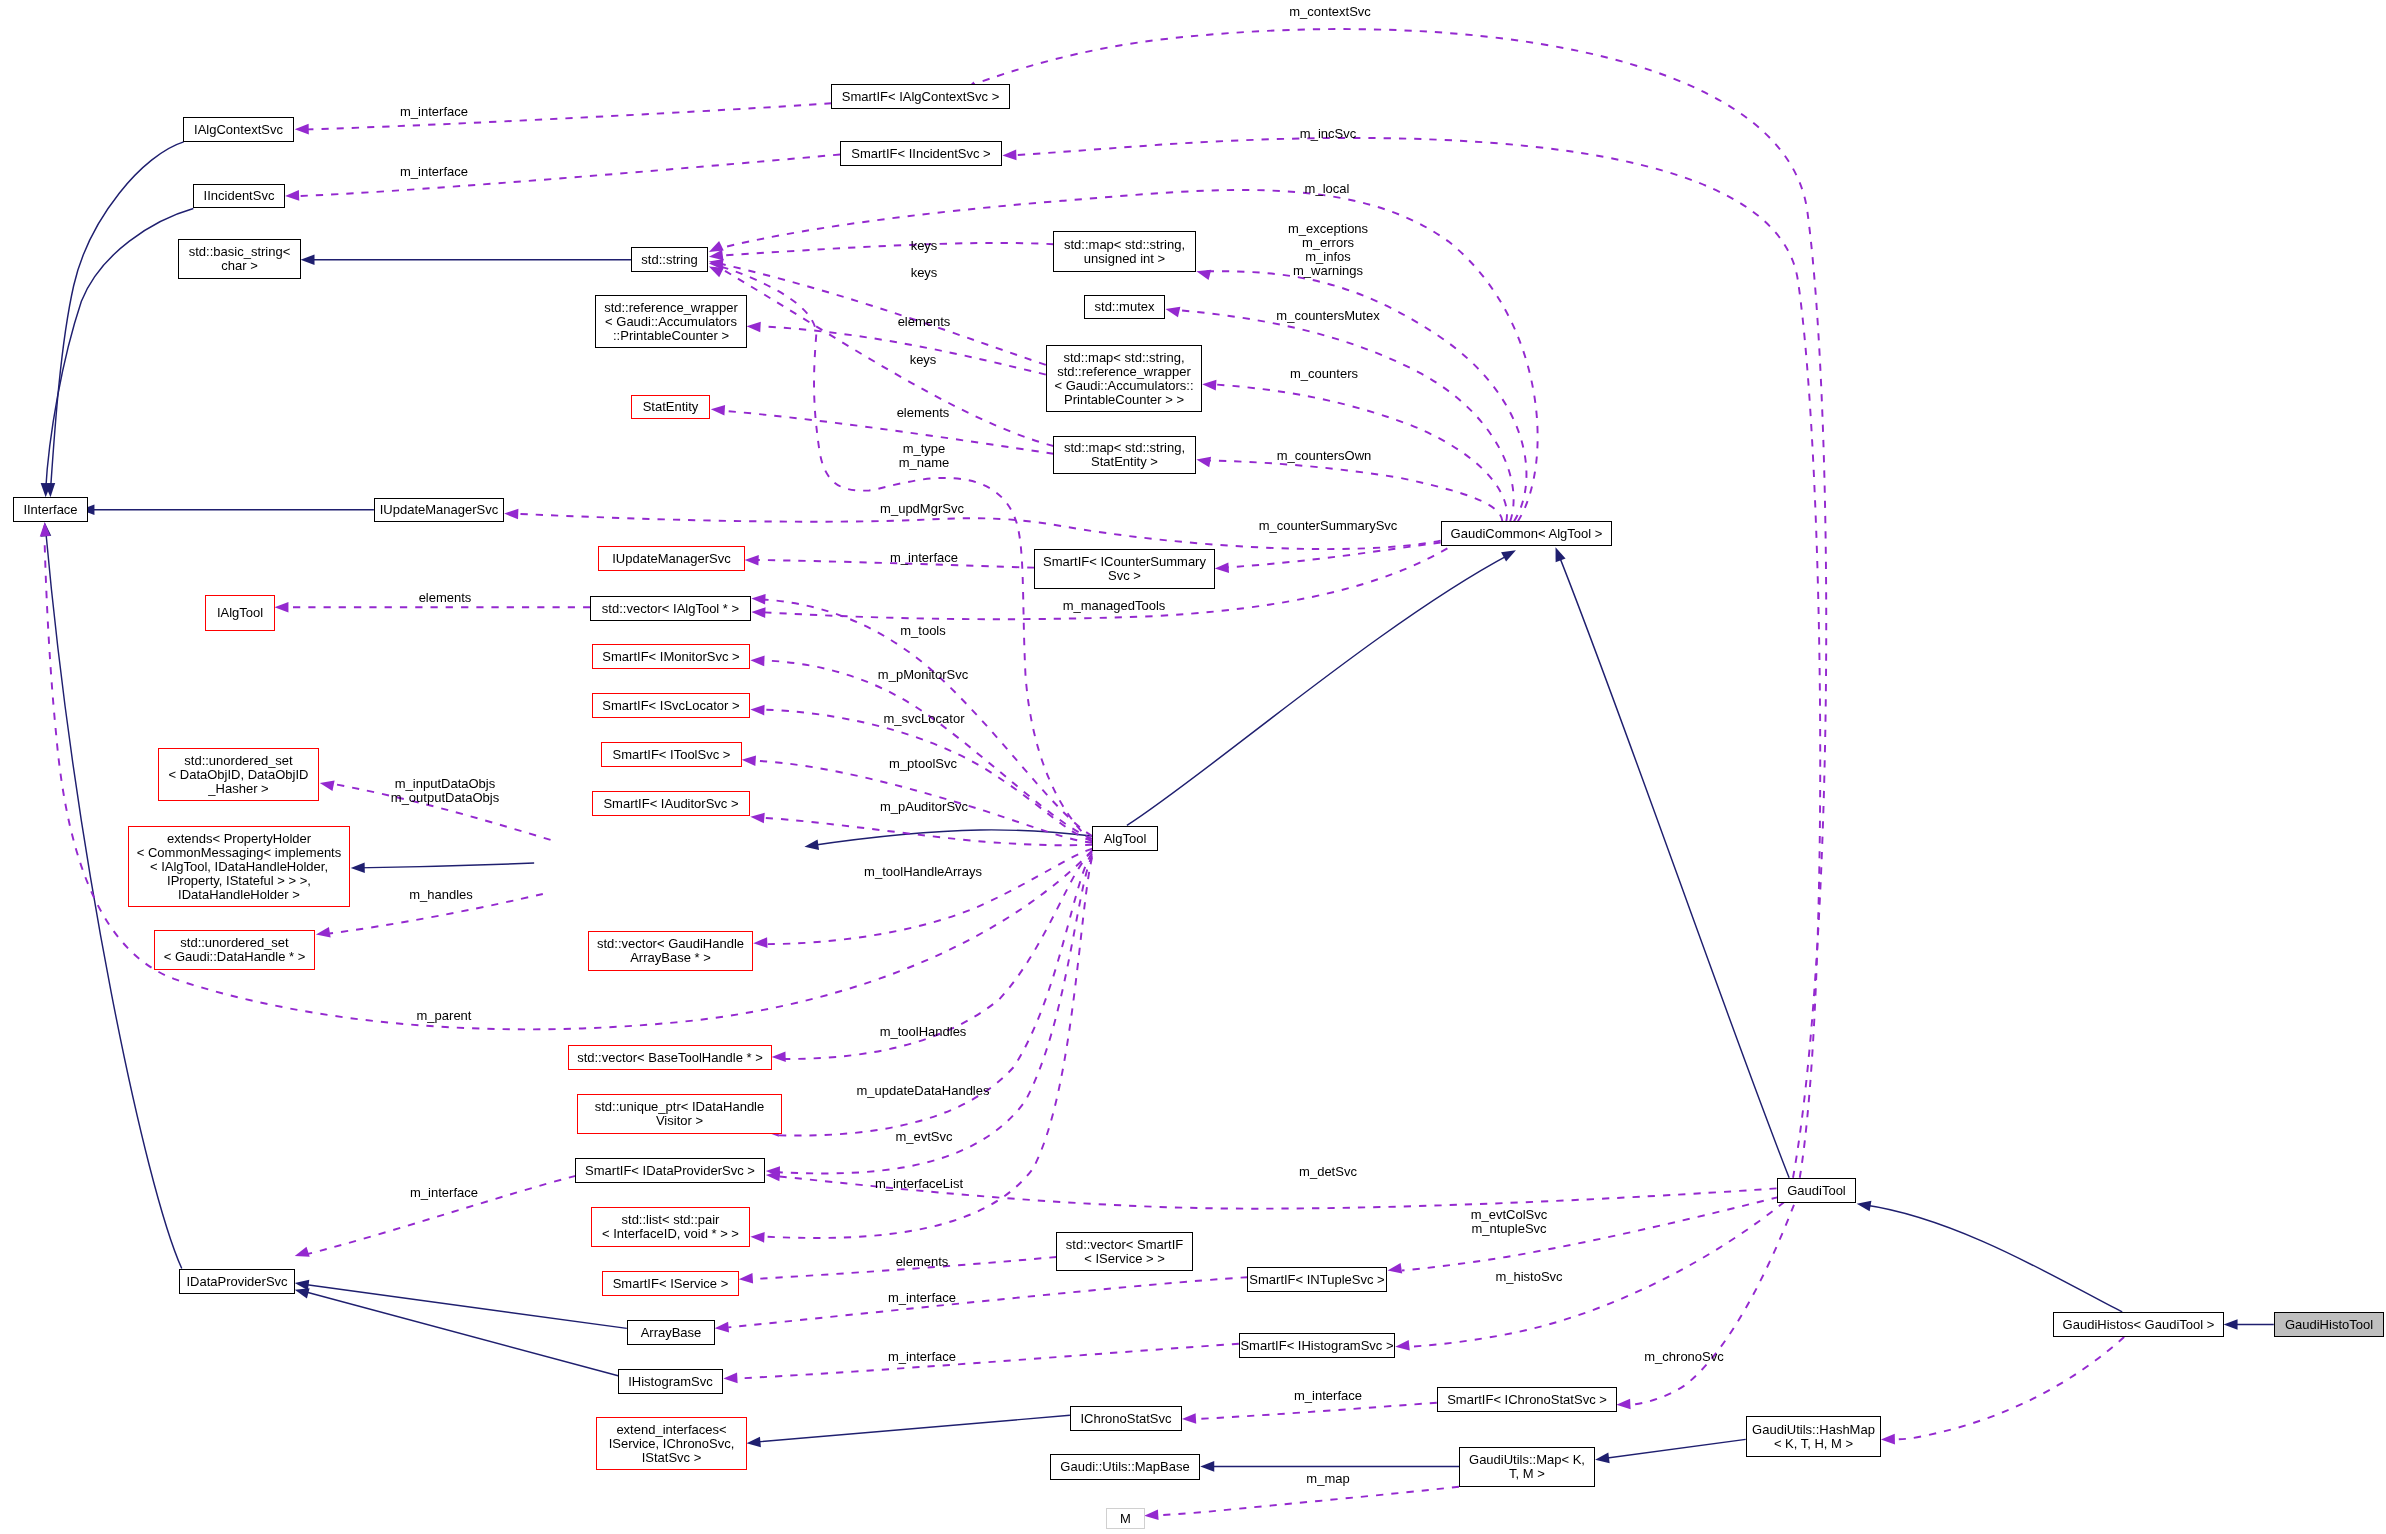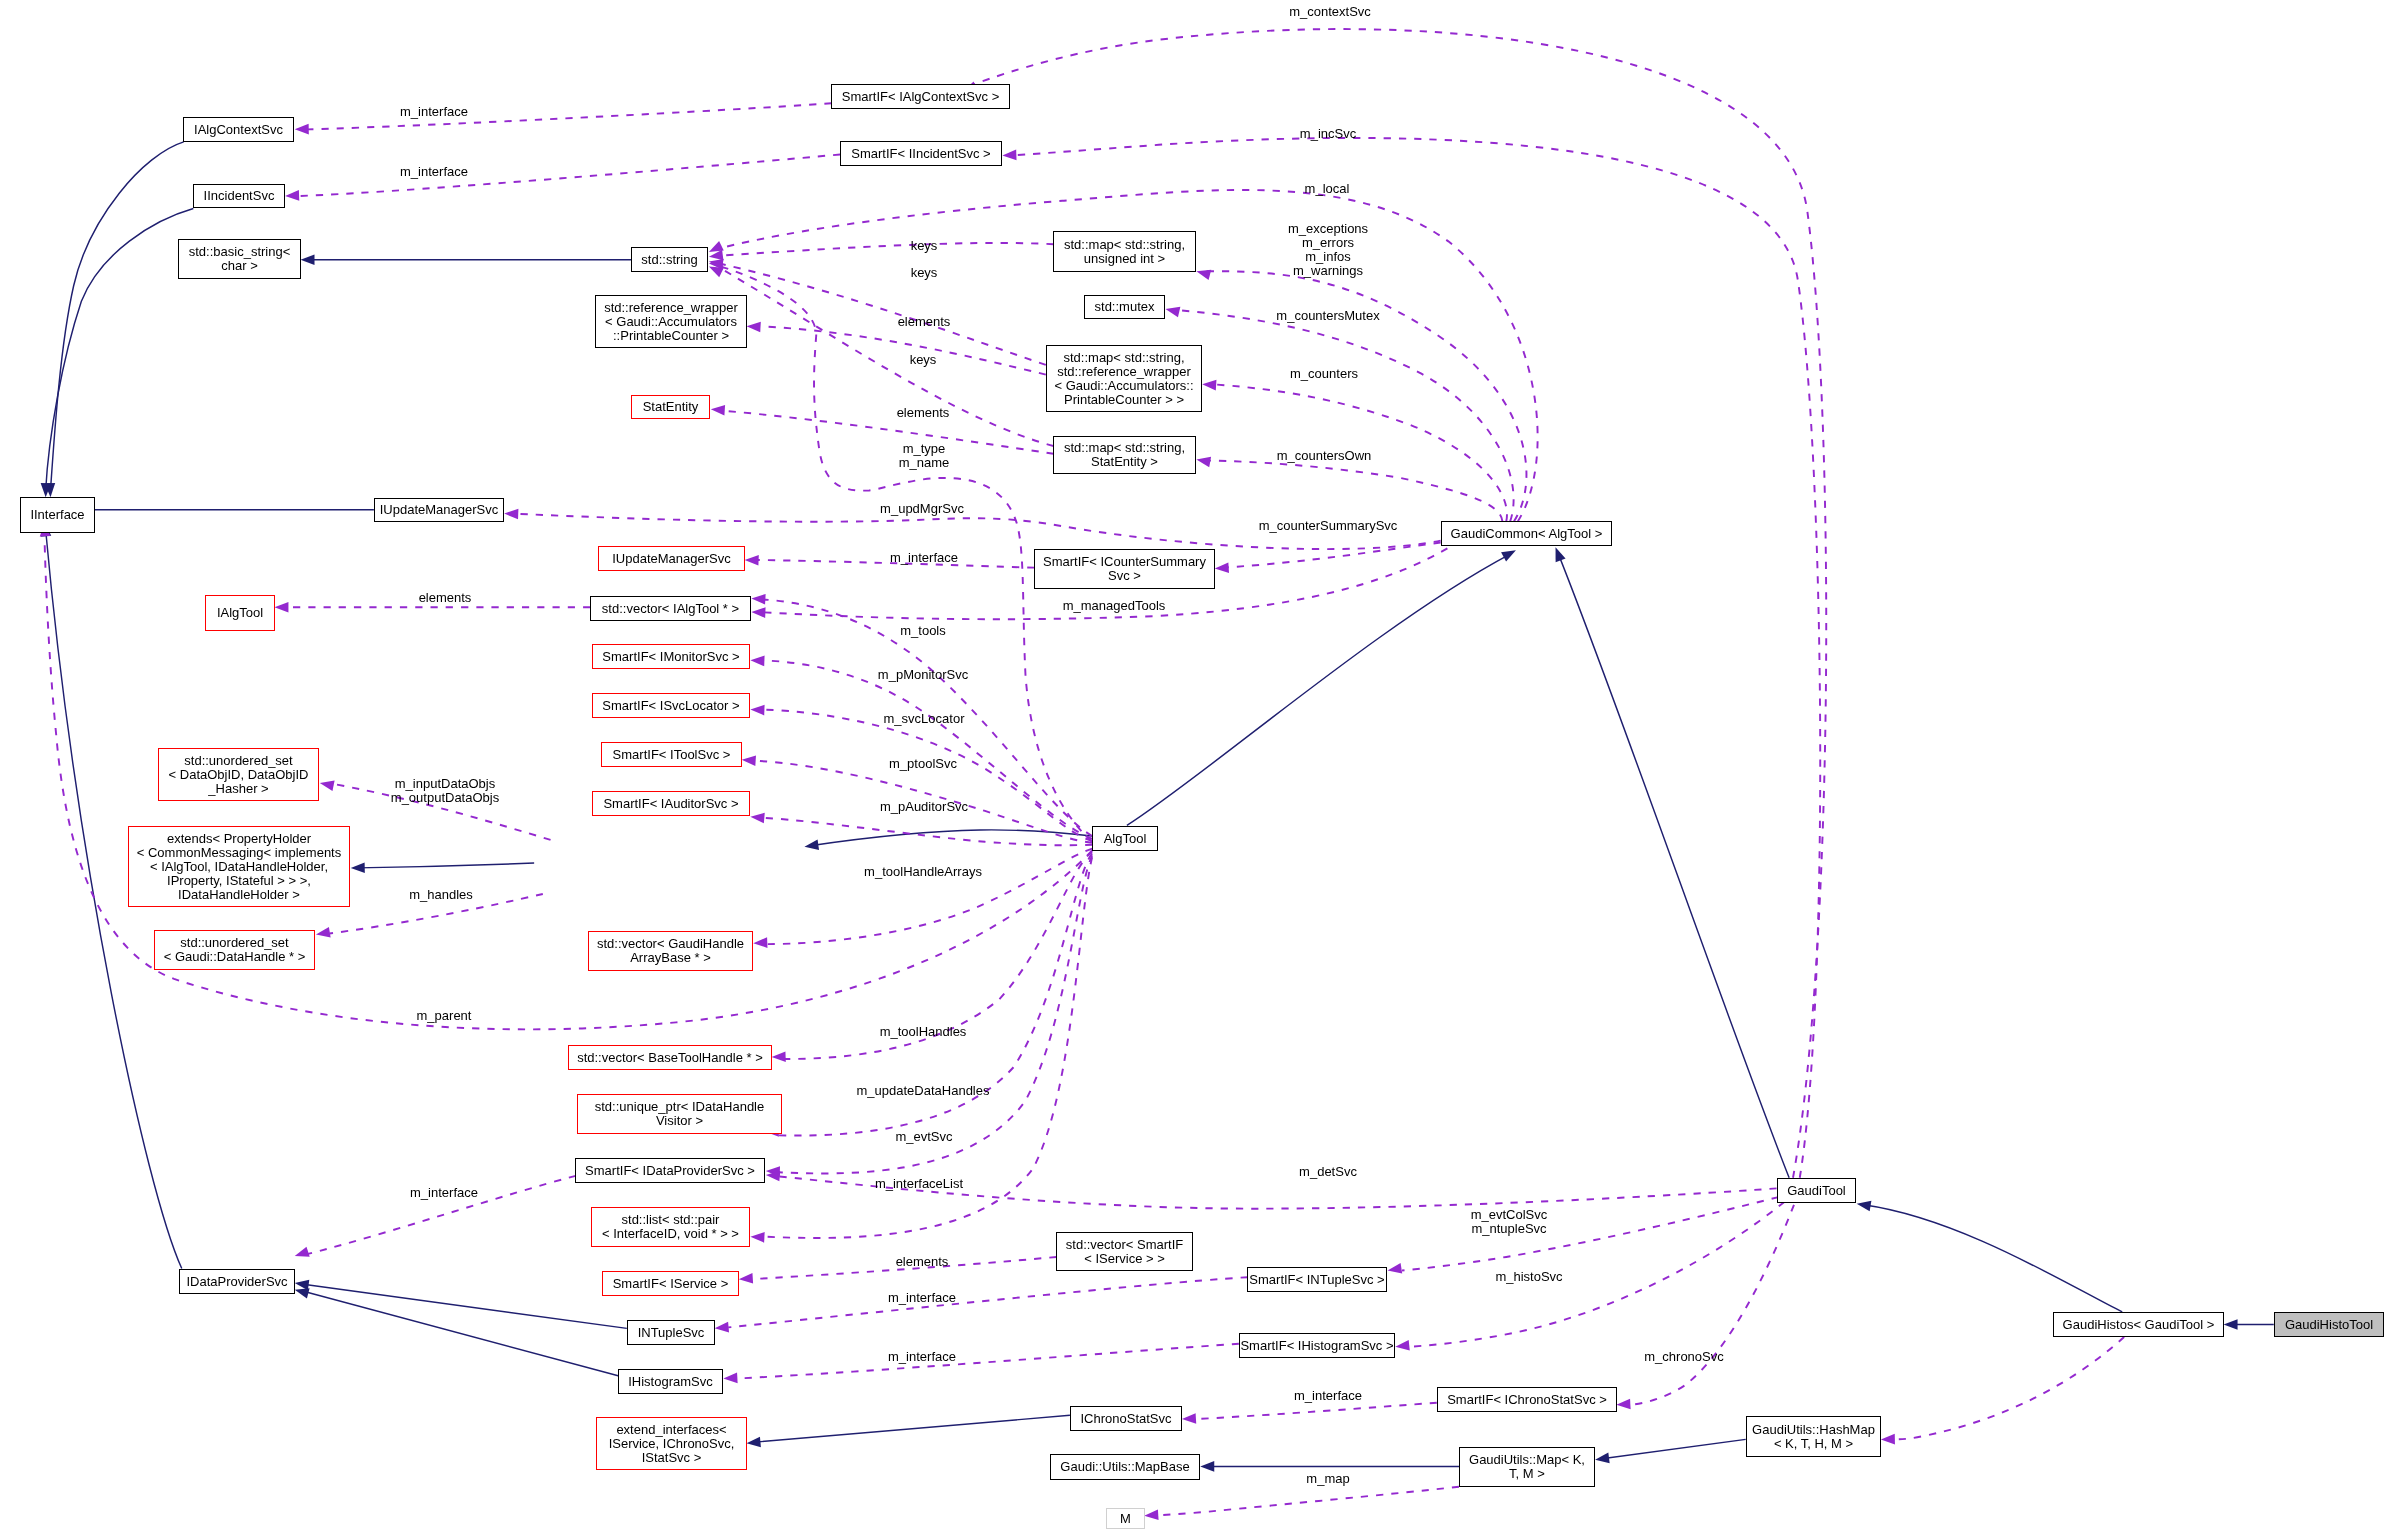--- a/index.html
+++ b/index.html
@@ -140,21 +140,21 @@
 <polygon points="1674.0,1455.0 1688.2,1448.8 1688.8,1459.8" fill="#9429cf"></polygon>
 <path d="M2200,1385 C2150,1430 2080,1470 1990,1488 C1975,1491 1968,1491 1958,1491" fill="none" stroke="#9429cf" stroke-width="2" stroke-dasharray="7.5,8.3"></path>
 <polygon points="1948.0,1491.0 1962.4,1485.2 1962.6,1496.2" fill="#9429cf"></polygon>
 <path d="M1511,1540 C1440,1548 1330,1558 1250,1566 C1225,1568 1210,1569 1192,1570" fill="none" stroke="#9429cf" stroke-width="2" stroke-dasharray="7.5,8.3"></path>
 <polygon points="1185.0,1570.0 1199.1,1563.6 1199.8,1574.6" fill="#9429cf"></polygon>
 </svg>
 <div class="node" style="left:183px;top:117px;width:111px;height:25px"><span>IAlgContextSvc</span></div>
 <div class="node" style="left:193px;top:184px;width:92px;height:24px"><span>IIncidentSvc</span></div>
 <div class="node" style="left:178px;top:239px;width:123px;height:40px"><span>std::basic_string&lt;
 char &gt;</span></div>
-<div class="node" style="left:20px;top:497px;width:75px;height:36px"><span>IInterface</span></div>
+<div class="node" style="left:13px;top:497px;width:75px;height:25px"><span>IInterface</span></div>
 <div class="node" style="left:831px;top:84px;width:179px;height:25px"><span>SmartIF&lt; IAlgContextSvc &gt;</span></div>
 <div class="node" style="left:840px;top:141px;width:162px;height:25px"><span>SmartIF&lt; IIncidentSvc &gt;</span></div>
 <div class="node" style="left:631px;top:247px;width:77px;height:25px"><span>std::string</span></div>
 <div class="node" style="left:595px;top:295px;width:152px;height:53px"><span>std::reference_wrapper
 &lt; Gaudi::Accumulators
 ::PrintableCounter &gt;</span></div>
 <div class="node red" style="left:631px;top:395px;width:79px;height:24px"><span>StatEntity</span></div>
 <div class="node" style="left:1053px;top:231px;width:143px;height:41px"><span>std::map&lt; std::string,
 unsigned int &gt;</span></div>
 <div class="node" style="left:1084px;top:295px;width:81px;height:24px"><span>std::mutex</span></div>
@@ -189,21 +189,21 @@
 <div class="node red" style="left:588px;top:931px;width:165px;height:40px"><span>std::vector&lt; GaudiHandle
 ArrayBase * &gt;</span></div>
 <div class="node red" style="left:568px;top:1045px;width:204px;height:25px"><span>std::vector&lt; BaseToolHandle * &gt;</span></div>
 <div class="node red" style="left:577px;top:1094px;width:205px;height:40px"><span>std::unique_ptr&lt; IDataHandle
 Visitor &gt;</span></div>
 <div class="node" style="left:575px;top:1158px;width:190px;height:25px"><span>SmartIF&lt; IDataProviderSvc &gt;</span></div>
 <div class="node red" style="left:591px;top:1207px;width:159px;height:40px"><span>std::list&lt; std::pair
 &lt; InterfaceID, void * &gt; &gt;</span></div>
 <div class="node" style="left:179px;top:1269px;width:116px;height:25px"><span>IDataProviderSvc</span></div>
 <div class="node red" style="left:602px;top:1271px;width:137px;height:25px"><span>SmartIF&lt; IService &gt;</span></div>
-<div class="node" style="left:627px;top:1320px;width:88px;height:25px"><span>INTupleSvc</span></div>
+<div class="node" style="left:627px;top:1320px;width:88px;height:25px"><span>ArrayBase</span></div>
 <div class="node" style="left:618px;top:1369px;width:105px;height:25px"><span>IHistogramSvc</span></div>
 <div class="node red" style="left:596px;top:1417px;width:151px;height:53px"><span>extend_interfaces&lt;
 IService, IChronoSvc,
 IStatSvc &gt;</span></div>
 <div class="node" style="left:1056px;top:1232px;width:137px;height:39px"><span>std::vector&lt; SmartIF
 &lt; IService &gt; &gt;</span></div>
 <div class="node" style="left:1247px;top:1267px;width:140px;height:25px"><span>SmartIF&lt; INTupleSvc &gt;</span></div>
 <div class="node" style="left:1239px;top:1333px;width:156px;height:25px"><span>SmartIF&lt; IHistogramSvc &gt;</span></div>
 <div class="node" style="left:1070px;top:1406px;width:112px;height:25px"><span>IChronoStatSvc</span></div>
 <div class="node" style="left:1437px;top:1387px;width:180px;height:25px"><span>SmartIF&lt; IChronoStatSvc &gt;</span></div>

